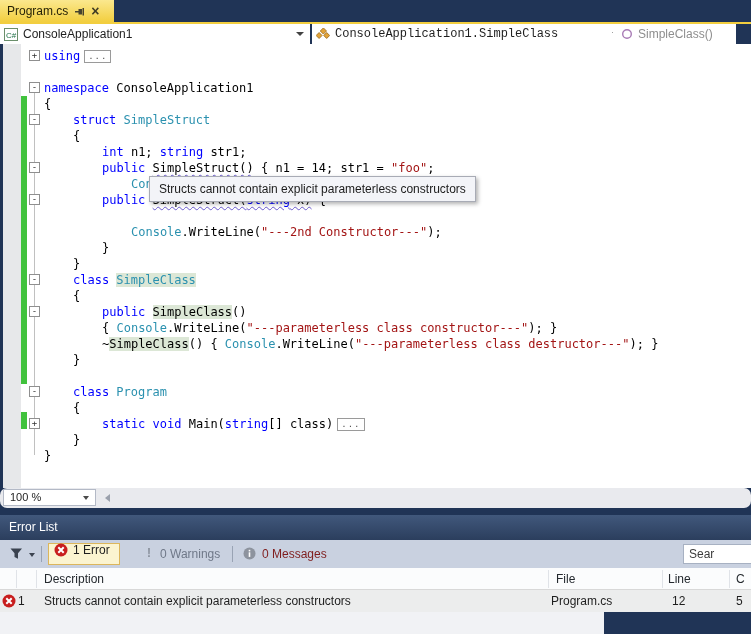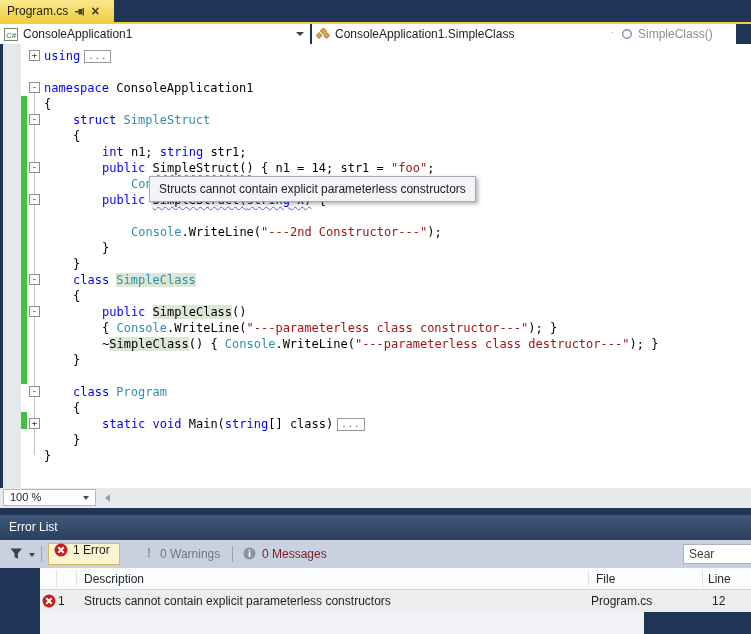--- a/index.html
+++ b/index.html
@@ -25,21 +25,21 @@
     display:flex; align-items:center; padding:0 16px 0 4px; gap:5px;
   }
   .combo .combo-label { font-size:12px; color:#1e1e1e; white-space:nowrap; overflow:hidden; }
   .combo.dim .combo-label { color:#8e8e8e; }
   .combo-arrow {
     position:absolute; right:6px; top:8px; width:0; height:0;
     border-left:4px solid transparent; border-right:4px solid transparent;
     border-top:4px solid #424242;
   }
   .combo1 { left:0; width:310px; }
-  .combo2 { left:312px; width:314px; }
+  .combo2 { left:312px; width:314px;font-family:Liberation Mono, monospace; }
   .combo3 { left:613px; width:123px;padding-left:8px; }
   
   .editor { position:absolute; left:0; top:44px; width:751px; height:444px; background:#ffffff; overflow:hidden; }
   .left-dark { position:absolute; left:0; top:0; width:3px; height:444px; background:#203456; }
   .indicator-margin { position:absolute; left:3px; top:0; width:18px; height:444px; background:#e7e8ea; }
   .change-bar { position:absolute; left:21px; width:6px; background:#41c23d; }
   .bar-a { top:52px; height:288px; }
   .bar-b { top:368px; height:17px; }
   .outline-guide { position:absolute; left:34px; top:49px; width:1px; height:362px; background:#c0c0c0; }
   .fold {
@@ -65,21 +65,21 @@
     display:inline-block; border:1px solid #9a9a9a; background:#fff;
     font-size:9px; line-height:10px; height:13px; padding:0 3px; margin-left:4px;
     vertical-align:middle; color:#555; letter-spacing:1px;
   }
   .tooltip {
     position:absolute; left:149px; top:132px; z-index:5;
     background:#f3f4f8; border:1px solid #a8abb5; box-shadow:2px 2px 4px rgba(0,0,0,.3);
     padding:5px 9px; font-size:12px; line-height:14px; color:#1c1c1c; white-space:nowrap;
   }
   
-  .scroll-strip { position:absolute; left:0; top:488px; width:751px; height:20px; background:#e9eaee; }
+  .scroll-strip { position:absolute; left:0; top:488px; width:751px; height:20px; background:#e9eaee;border-radius:7px; }
   .zoom-combo {
     position:absolute; left:3px; top:1px; width:93px; height:17px; background:#fff;
     border:1px solid #b3b9c6; font-size:11px; color:#1e1e1e; line-height:15px; padding-left:6px;
   }
   .zoom-arrow { position:absolute; right:6px; top:6px; width:0; height:0;
     border-left:3.5px solid transparent; border-right:3.5px solid transparent; border-top:4px solid #4a4a4a; }
   .hscroll-left { position:absolute; left:105px; top:6px; width:0; height:0;
     border-top:4px solid transparent; border-bottom:4px solid transparent; border-right:5px solid #9aa0ac; }
   .sep-band { position:absolute; left:0; top:508px; width:751px; height:7px; background:#203456; }
   
@@ -101,21 +101,21 @@
   }
   .warn-icon { position:absolute; left:147px; top:6px; font-size:12px; font-weight:bold; color:#8a919d; }
   .warn-label { position:absolute; left:160px; top:7px; font-size:12px; color:#6f7888; }
   .info-icon { position:absolute; left:243px; top:7px; }
   .msg-label { position:absolute; left:262px; top:7px; font-size:12px; color:#7f1d1d; }
   .el-search {
     position:absolute; left:683px; top:4px; width:75px; height:20px;
     background:#fff; border:1px solid #a7b1c2; font-size:12px; color:#3c3c3c;
     line-height:18px; padding-left:5px; white-space:nowrap; overflow:hidden;
   }
-  .el-grid { position:absolute; left:0; top:568px; width:604px; height:66px; background:#f1f2f5;margin-left:40px; }
+  .el-grid { position:absolute; left:0; top:568px; width:604px; height:66px; background:#f1f2f5; }
   .grid-header { position:absolute; left:0; top:0; width:751px; height:22px; background:#fbfcfd; border-bottom:1px solid #d8d8d8; }
   .hsep { position:absolute; top:2px; width:1px; height:18px; background:#e0e3e8; }
   .hcell { position:absolute; top:4px; font-size:12px; color:#24292e; white-space:nowrap; }
   .grid-row { position:absolute; left:0; top:22px; width:751px; height:22px; background:#eceded; }
   .rcell { position:absolute; top:4px; font-size:12px; color:#1e1e1e; white-space:nowrap; }
   svg { display:block; }
 </style>
 </head>
 <body>
 

